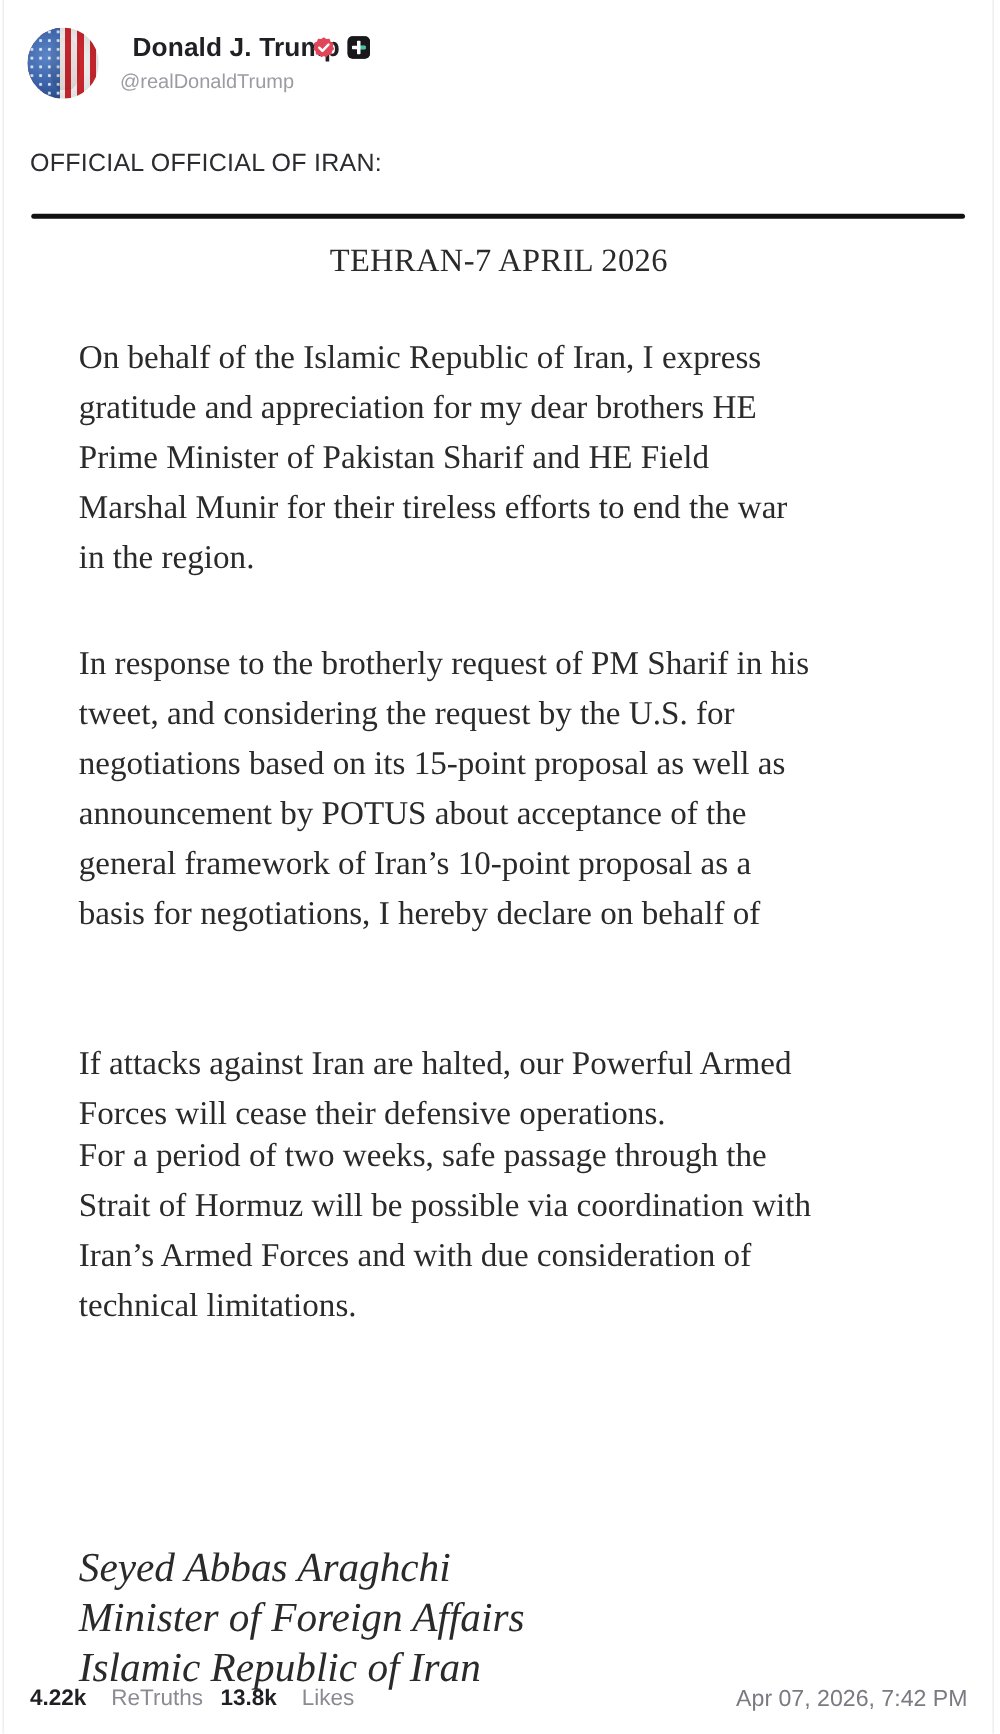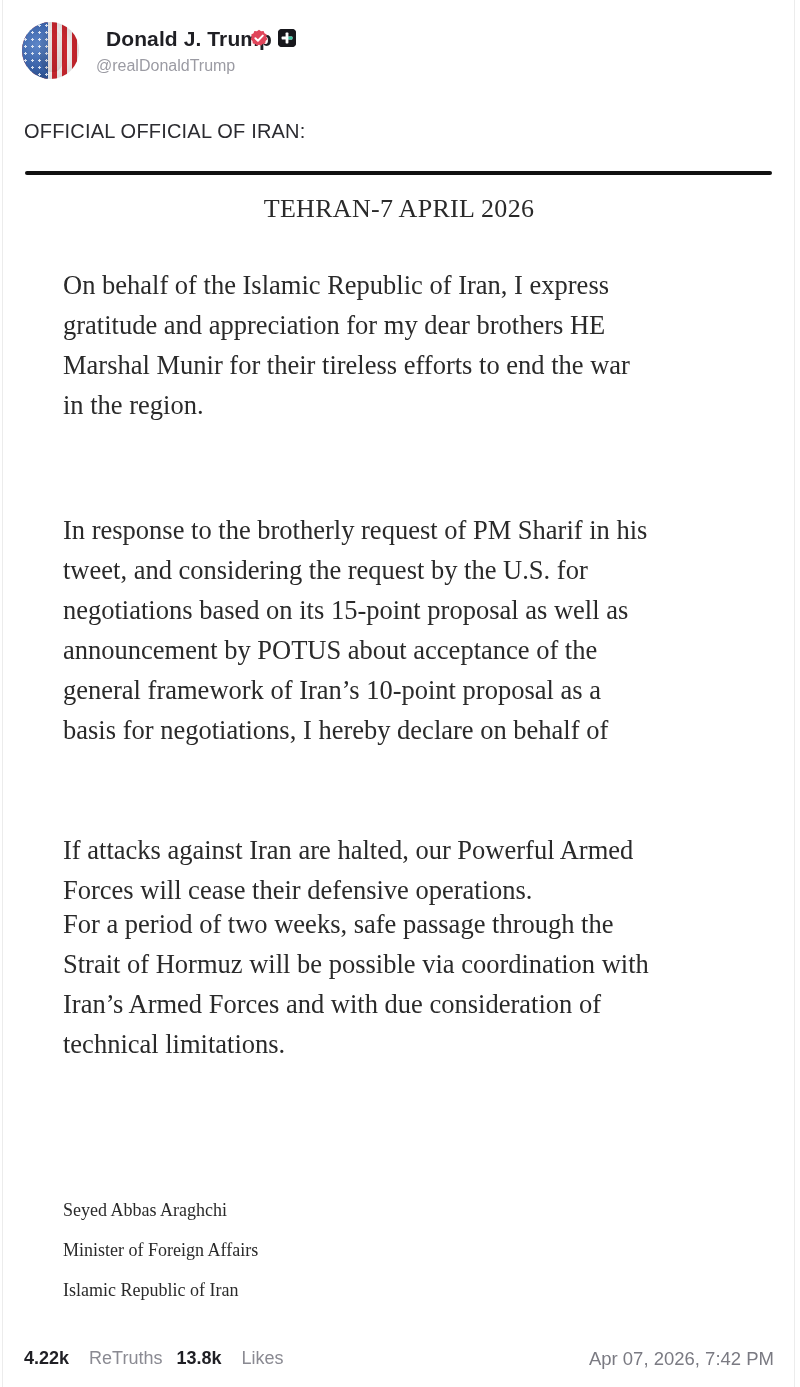--- a/index.html
+++ b/index.html
@@ -66,23 +66,24 @@
     position: absolute; left: 63px; width: 690px;
     font-family: "Liberation Serif", serif; font-size: 26.5px; line-height: 40px;
     color: #2a2a2a; white-space: nowrap;
   }
   .para span { display: block; }
   .p1 { top: 265px; }
   .p2 { top: 510px; }
   .p3 { top: 830px; }
   .p4 { top: 904px; }
   .sig {
-    position: absolute; left: 63px; top: 1190px;
-    font-family: "Liberation Serif", serif; font-size: 18px; line-height: 40px;
+    position: absolute; left: 63px; top: 1235px;
+    font-family: "Liberation Serif", serif; font-size: 33px; line-height: 40px;
     color: #2a2a2a;
+    font-style: italic;
   }
   .sig span { display: block; }
   .footer {
     position: absolute; left: 24px; top: 1348px; right: 24px; height: 26px;
     font-size: 18px; display: flex; align-items: flex-start;
   }
   .stat-num { font-weight: bold; color: #1f1f24; }
   .stat-label { color: #8a8a92; margin-left: 20px; margin-right: 14px; }
   .timestamp { margin-left: auto; color: #7a7a82; font-size: 18.5px; margin-right: 2px; }
 </style>
@@ -114,20 +115,21 @@
 
 <div class="lead">OFFICIAL OFFICIAL OF IRAN:</div>
 
 <div class="divider"></div>
 
 <div class="doc-title" style="left:63px;">TEHRAN-7 APRIL 2026</div>
 
 <div class="para p1">
   <span>On behalf of the Islamic Republic of Iran, I express</span>
   <span>gratitude and appreciation for my dear brothers HE</span>
+  <span>Prime Minister of Pakistan Sharif and HE Field</span>
   <span>Marshal Munir for their tireless efforts to end the war</span>
   <span>in the region.</span>
 </div>
 
 <div class="para p2">
   <span>In response to the brotherly request of PM Sharif in his</span>
   <span>tweet, and considering the request by the U.S. for</span>
   <span>negotiations based on its 15-point proposal as well as</span>
   <span>announcement by POTUS about acceptance of the</span>
   <span>general framework of Iran’s 10-point proposal as a</span>

